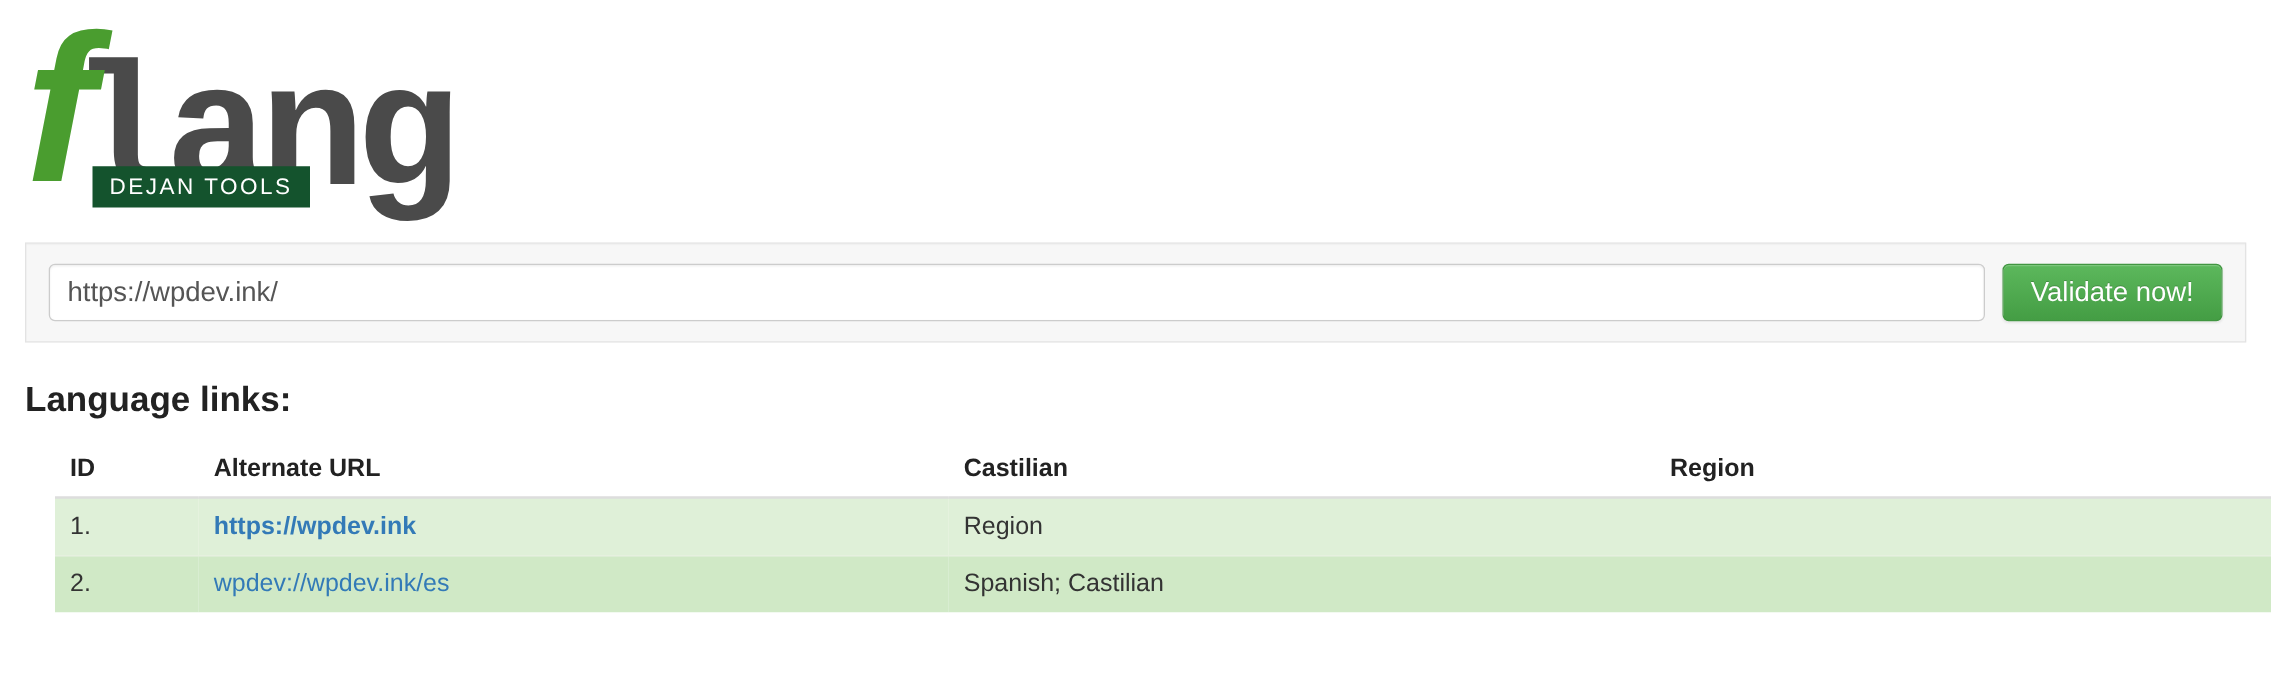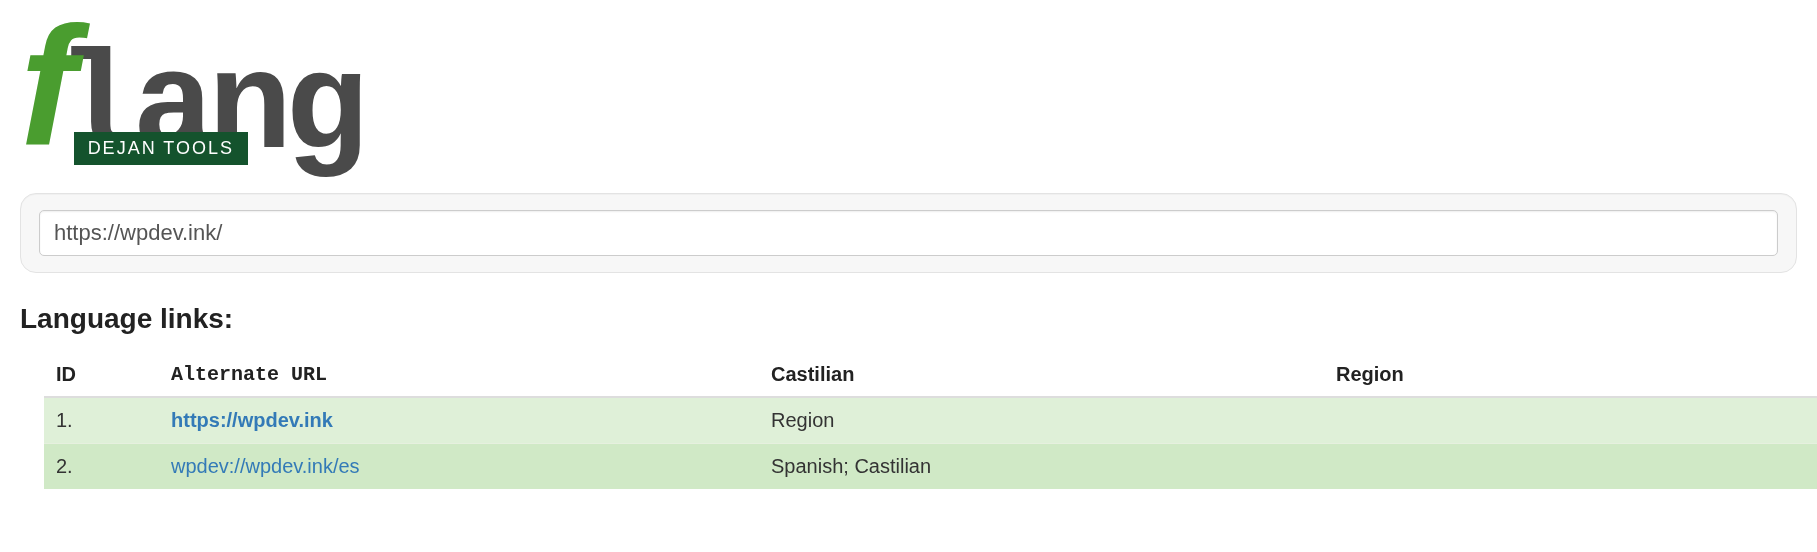--- a/index.html
+++ b/index.html
@@ -46,21 +46,21 @@
   letter-spacing: 2px;
   padding: 6px 14px;
   align-self: flex-end;
   margin-right: 82px;
   margin-top: -48px;
   font-family: Arial, sans-serif;
 }
 .search-panel {
   background: #f7f7f7;
   border: 1px solid #e3e3e3;
-  border-radius: 16px;
+  border-radius: 0;
   padding: 16px 18px;
   margin: 18px 0 30px 0;
   display: flex;
   gap: 14px;
   align-items: center;
   box-shadow: inset 0 1px 1px rgba(0,0,0,0.03);
 }
 .url-input {
   flex: 1;
   height: 46px;
@@ -104,21 +104,21 @@
   padding: 10px 12px;
   border-bottom: 2px solid #ddd;
 }
 .results-table tbody td {
   padding: 11px 12px;
   border-top: 1px solid #e6f0df;
 }
 .results-table tbody tr.ok { background: #dff0d8; }
 .results-table tbody tr.ok.alt { background: #d0e9c6; }
 .col-id { width: 115px; }
-.col-url { width: 600px; font-family: Liberation Mono, monospace; }
+.col-url { width: 600px; }
 .col-lang { width: 565px; }
 .link {
   color: #337ab7;
   text-decoration: none;
   cursor: pointer;
 }
 .link.strong { font-weight: 700; }
 </style>
 </head>
 <body>
@@ -126,20 +126,21 @@
 <div class="logo-area">
   <div class="logo-flang">
     <span class="logo-f">f</span>
     <span class="logo-lang">lang</span>
   </div>
   <div class="dejan-badge">DEJAN TOOLS</div>
 </div>
 
 <div class="search-panel">
   <input type="text" class="url-input" value="https://wpdev.ink/" style="">
+  <button class="validate-btn">Validate now!</button>
 </div>
 
 <h2>Language links:</h2>
 
 <table class="results-table">
   <thead>
     <tr>
       <th class="col-id">ID</th>
       <th class="col-url">Alternate URL</th>
       <th class="col-lang">Castilian</th>

